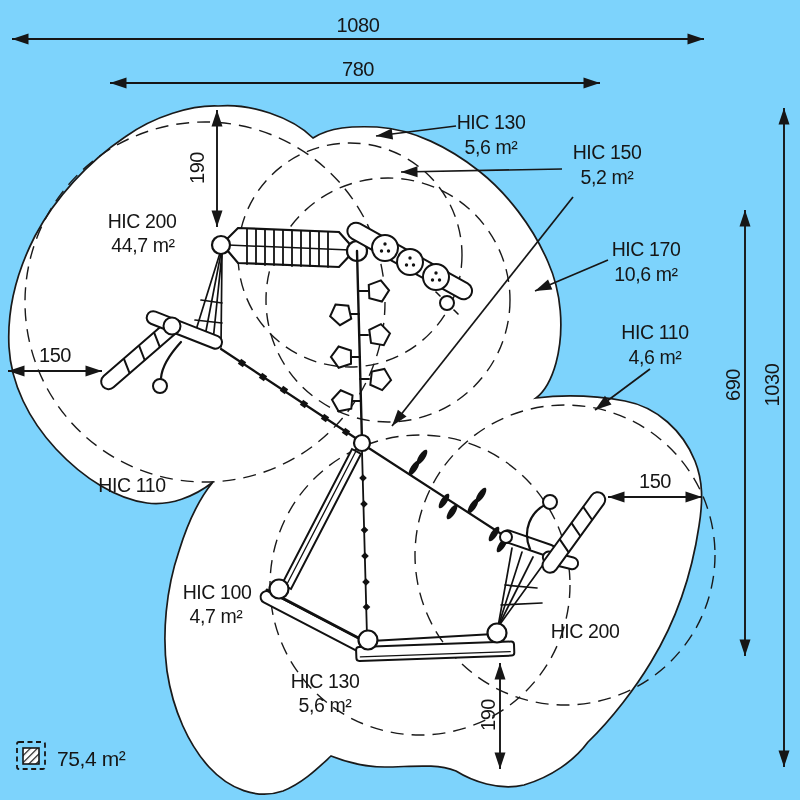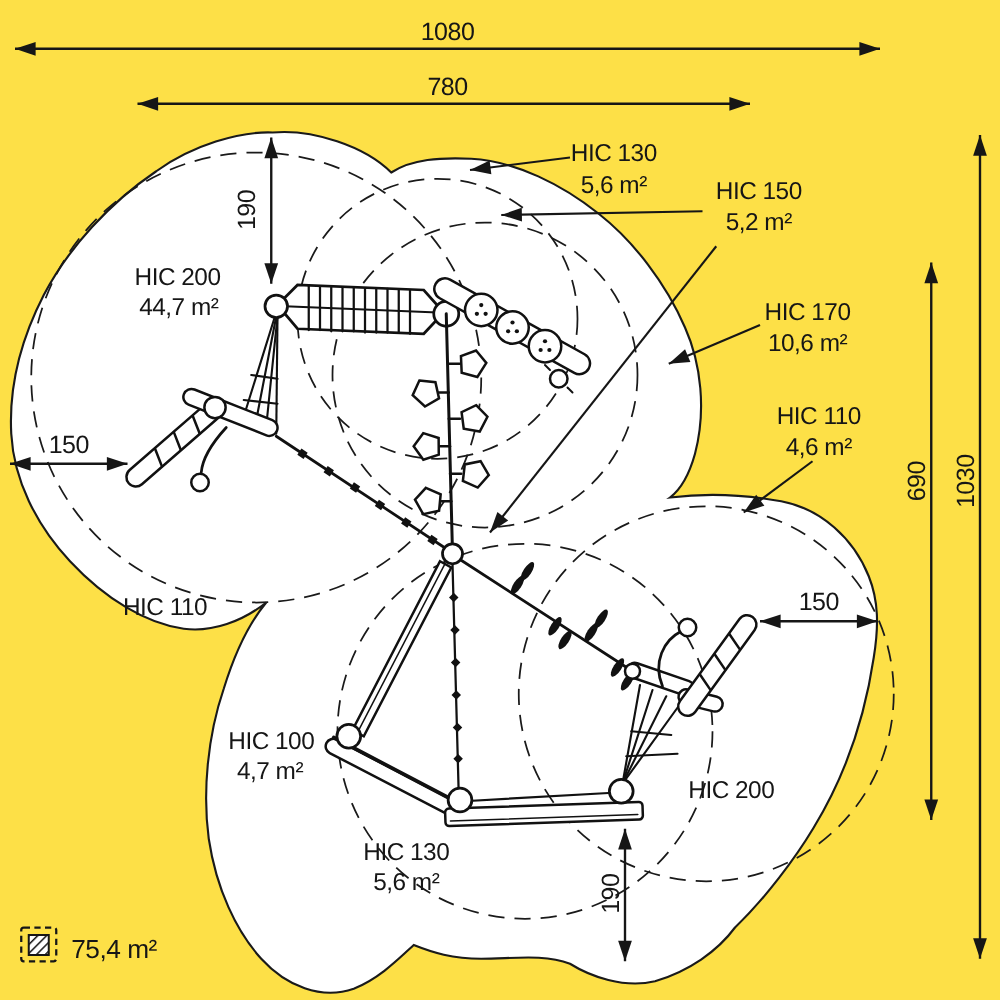--- a/index.html
+++ b/index.html
@@ -1,16 +1,16 @@
 <!DOCTYPE html>
 <html><head>
 <meta charset="utf-8">
 <style>
   html,body{margin:0;padding:0;background:#ffffff;}
-  .canvas{width:800px;height:800px;background:#fde047;position:relative;overflow:hidden;
+  .canvas{width:800px;height:800px;background:#7dd3fc;position:relative;overflow:hidden;
           font-family:"Liberation Sans", sans-serif;}
   svg{display:block;}
   text{fill:#161616;font-family:"Liberation Sans", sans-serif;}
   .dim-text{font-size:20px;letter-spacing:-0.4px;}
   .zone-text{font-size:19.5px;letter-spacing:-0.4px;}
   .legend-text{font-size:21px;letter-spacing:-0.4px;}
 </style>
 </head>
 <body>
 

